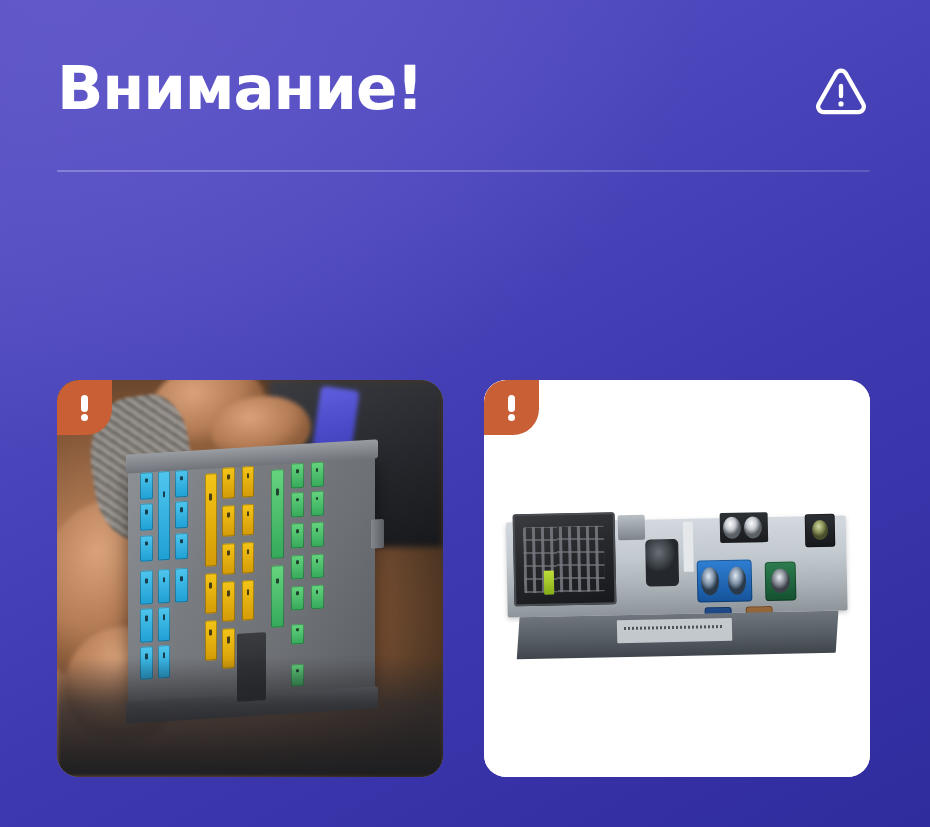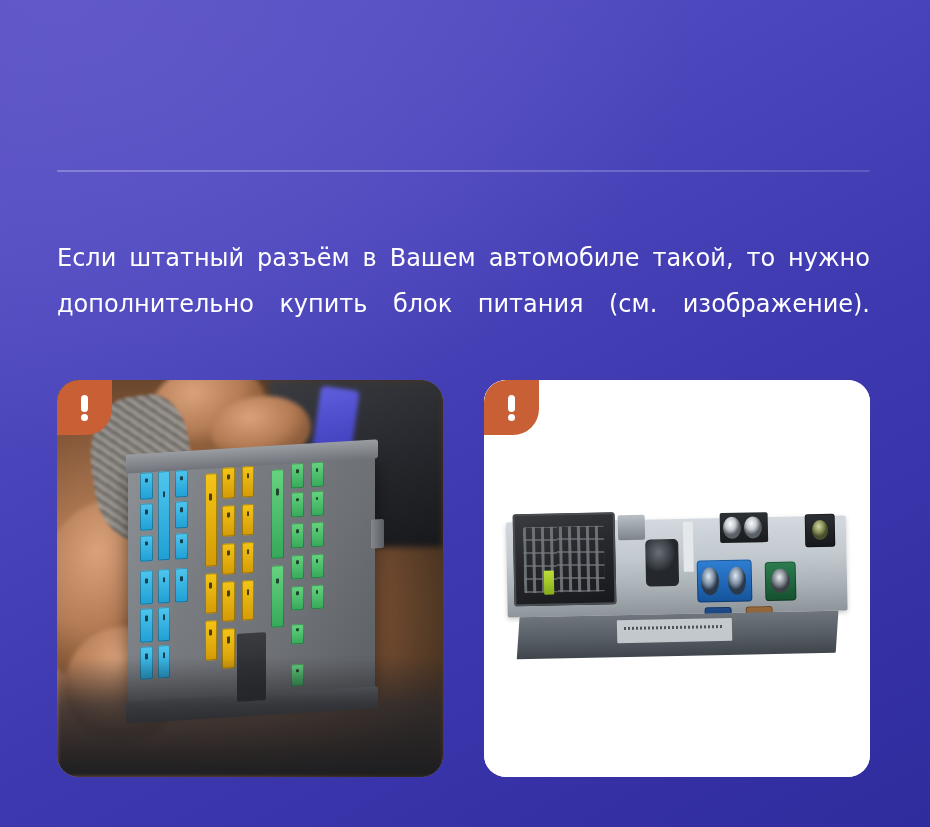--- a/index.html
+++ b/index.html
@@ -343,24 +343,34 @@
   .psu-screw .hole {
     width: 52%; height: 60%;
     background: radial-gradient(50% 50% at 42% 32%, #d3d9a6, #8a9157 60%, #4a4f2c 100%);
   }
 </style>
 </head>
 <body>
 
 <div class="poster">
 
+  <div class="header">
+    <h1 class="title">Внимание!</h1>
+
+    <span class="warn-icon">
+      <svg viewBox="0 0 64 64" aria-hidden="true">
+        <path d="M32 9.5c-2.2 0-4.2 1.15-5.3 3.05L7.6 46.2c-1.1 1.9-1.1 4.2 0 6.1 1.1 1.9 3.1 3.05 5.3 3.05h38.2c2.2 0 4.2-1.15 5.3-3.05 1.1-1.9 1.1-4.2 0-6.1L37.3 12.55C36.2 10.65 34.2 9.5 32 9.5z" fill="none" stroke="#ffffff" stroke-width="4.6" stroke-linejoin="round"></path>
+        <rect x="29.6" y="24" width="4.8" height="16" rx="2.4" fill="#ffffff"></rect>
+        <circle cx="32" cy="46.3" r="2.9" fill="#ffffff"></circle>
+      </svg>
+    </span>
+  </div>
 
   <div class="divider"></div>
 
-  <p class="body-copy">Если штатный разъём в Вашем автомобиле такой, то нужно дополнительно купить блок питания (см. изображение).</p>
 
   <div class="cards">
 
     <div class="card">
       <div class="photo-hand">
         <div class="ph-dark-top"></div>
         <div class="ph-blue-clip"></div>
         <div class="ph-finger ph-f1"></div>
         <div class="ph-finger ph-f2"></div>
         <div class="ph-finger ph-f3"></div>

